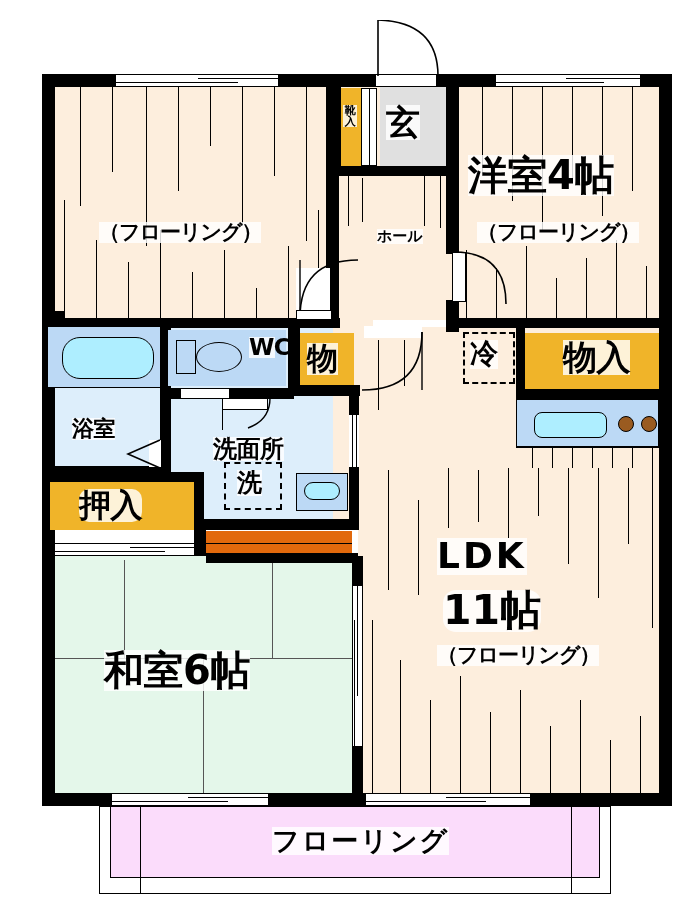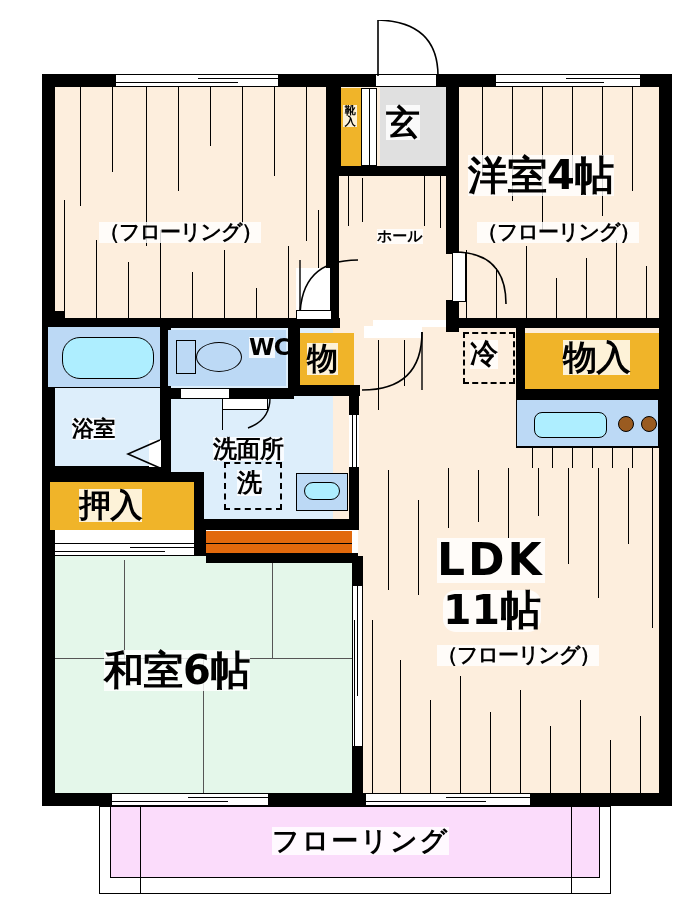--- a/index.html
+++ b/index.html
@@ -44,21 +44,21 @@
     position: absolute;
     color: #000000;
     font-weight: 700;
     white-space: nowrap;
     background: rgba(255,255,255,0.82);
     line-height: 1.02;
     letter-spacing: -0.5px;
   }
   .lbl-room-big   { font-size: 40px; }
   .lbl-room-sub   { font-size: 21px; letter-spacing: -1px; }
-  .lbl-ldk        { font-size: 44px; letter-spacing: 3px; }
+  .lbl-ldk        { font-size: 36px; letter-spacing: 3px; }
   .lbl-ldk2       { font-size: 41px; letter-spacing: 0px; border-radius: 13px; }
   .lbl-med        { font-size: 25px; }
   .lbl-small      { font-size: 19px; }
   .lbl-tiny       { font-size: 15px; }
   .lbl-micro      { font-size: 11px; line-height: 1.0; }
   .lbl-balcony    { font-size: 27px; letter-spacing: 2px; }
   .lbl-wc         { font-size: 23px; line-height: 0.92; }
 
   
   .dashed {
@@ -390,19 +390,19 @@
   <div class="lbl lbl-small" style="left:72px; top:418px; font-size:22px;">浴室</div>
 
   <div class="lbl lbl-small" style="left:213px; top:420px; font-size:24px;margin-top:17px;">洗面所</div>
 
   <div class="lbl lbl-small" style="left:237px; top:470px; font-size:25px;">洗</div>
 
   <div class="lbl lbl-med" style="left:307px; top:343px; font-size:31px;">物</div>
 
   <div class="lbl lbl-med" style="left:563px; top:340px; font-size:34px;">物入</div>
 
-  <div class="lbl lbl-med" style="left:79px; top:489px; font-size:32px;">押入</div>
+  <div class="lbl lbl-med" style="left:79px; top:489px; font-size:32px;border-radius:10px;">押入</div>
 
   <div class="lbl lbl-small" style="left:470px; top:340px; font-size:28px;">冷</div>
 
   <div class="lbl lbl-balcony" style="left:272px; top:827px;">フローリング</div>
 
 </div>
 
 </body></html>

